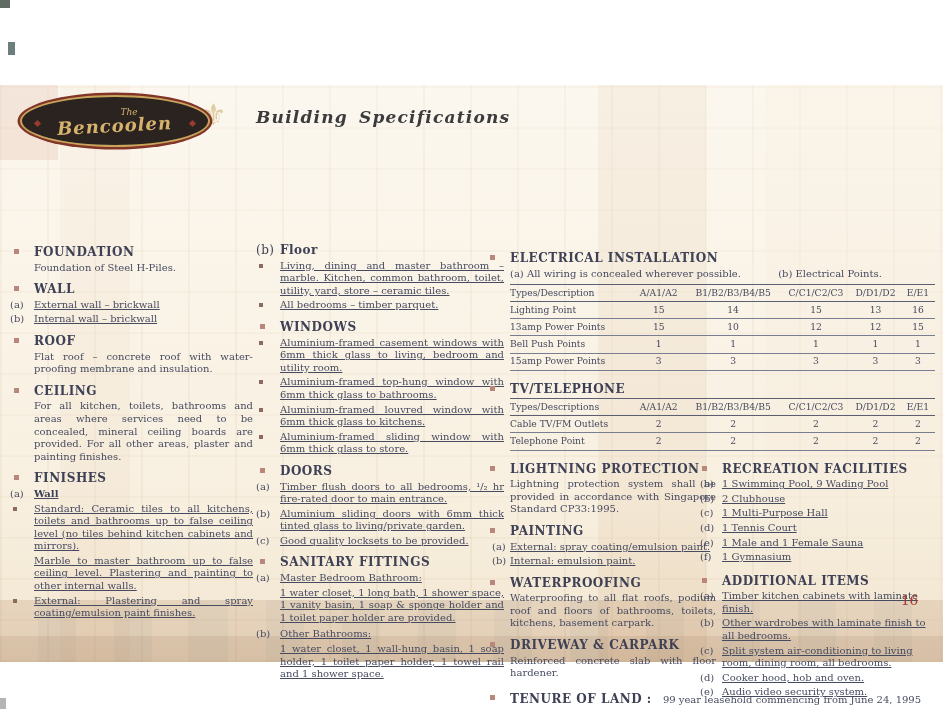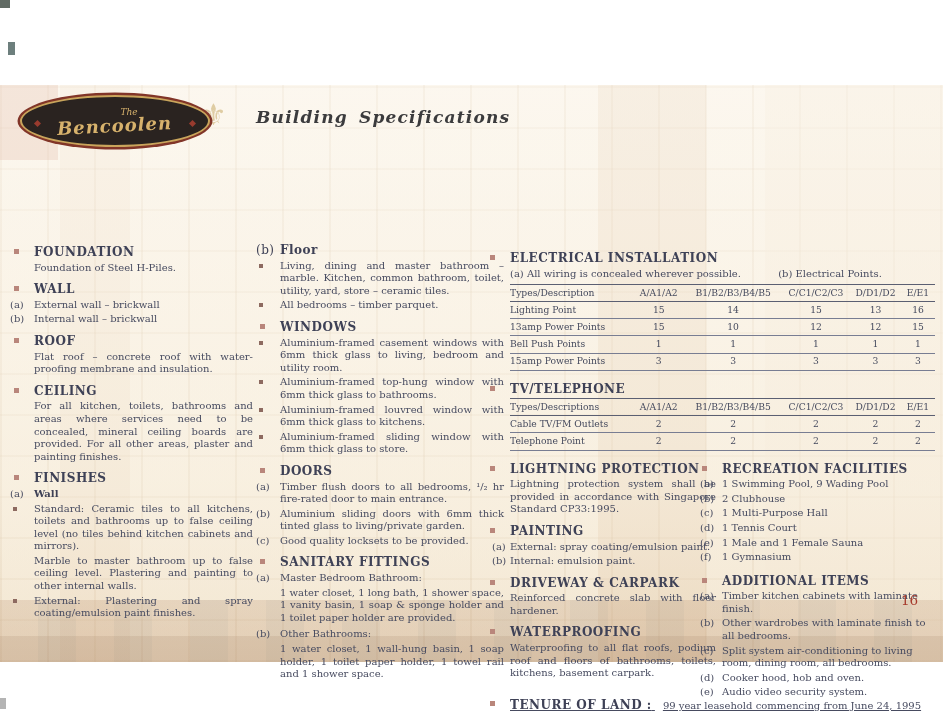--- a/index.html
+++ b/index.html
@@ -49,21 +49,21 @@
   .col-left  { left:34px;  top:161px; width:219px; }
   .col-mid   { left:280px; top:159px; width:224px; }
   .col-right { left:510px; top:167px; width:425px; }
 
   .sec { margin-top:9px; }
   .sec:first-child { margin-top:0; }
   .sec-head { position:relative; font-weight:bold; font-size:12px; letter-spacing:.5px;
               color:#3e4156; margin-bottom:3px; text-align:left; }
   .sq { position:absolute; left:-20px; top:3px; width:5px; height:5px; background:#b9867b; }
   .bodyp { margin-bottom:3px; }
-  .li { position:relative; margin-bottom:2px; }
+  .li { position:relative; margin-bottom:2px;text-decoration:underline; }
   .li .lbl { position:absolute; left:-24px; font-style:normal; }
   .li .dot { position:absolute; left:-21px; top:4px; width:4px; height:4px; background:#8d6a60; }
   .subhead { font-weight:bold; color:#3e4156; text-align:left; }
 
   
   .notes { margin-bottom:4px; text-align:left; }
   .notes .n2 { margin-left:34px; }
   table.spec { width:100%; border-collapse:collapse; font-size:9.2px; color:#454a5e; margin-top:2px; }
   table.spec th { font-weight:normal; text-align:center; padding:1.5px 0 2px;
                   border-top:1.4px solid #5b5f72; border-bottom:1px solid #5b5f72; }
@@ -71,21 +71,21 @@
   table.spec td { text-align:center; padding:1.5px 0 2px; border-bottom:1px solid #787d92; }
   table.spec td:first-child { text-align:left; }
 
   
   .two-col { position:relative; margin-top:12px; min-height:178px; }
   .sub-left { width:206px; }
   .sub-right { position:absolute; left:212px; top:0; width:213px; }
   .sub-right .li .lbl { left:-22px; }
   .sub-right .li { text-align:left; }
 
-  .tenure { position:relative; margin-top:19px; text-align:left;text-decoration:underline; }
+  .tenure { position:relative; margin-top:13px; text-align:left; }
   .tenure .t-body { margin-left:8px; font-size:10px; color:#474b60; font-weight:normal; letter-spacing:0; }
 
   .page-number { position:absolute; left:901px; top:592px; font-size:13.5px; color:#a63a2c; z-index:6; }
 </style>
 </head>
 <body>
 
 <div class="stage">
   <span class="speck1"></span>
   <span class="speck2"></span>
@@ -275,26 +275,26 @@
           <div class="sec" style="margin-top:0;">
             <div class="sec-head"><span class="sq"></span><span>LIGHTNING PROTECTION</span></div>
             <div class="bodyp">Lightning protection system shall be provided in accordance with Singapore Standard CP33:1995.</div>
           </div>
           <div class="sec">
             <div class="sec-head"><span class="sq"></span><span>PAINTING</span></div>
             <div class="li"><span class="lbl" style="left:-18px;">(a)</span><span>External: spray coating/emulsion paint.</span></div>
             <div class="li"><span class="lbl" style="left:-18px;">(b)</span><span>Internal: emulsion paint.</span></div>
           </div>
           <div class="sec">
+            <div class="sec-head"><span class="sq"></span><span>WATERPROOFING</span></div>
+            <div class="bodyp">Waterproofing to all flat roofs, podium roof and floors of bathrooms, toilets, kitchens, basement carpark.</div>
+          </div>
+          <div class="sec">
             <div class="sec-head"><span class="sq"></span><span>DRIVEWAY &amp; CARPARK</span></div>
             <div class="bodyp">Reinforced concrete slab with floor hardener.</div>
-          </div>
-          <div class="sec">
-            <div class="sec-head"><span class="sq"></span><span>WATERPROOFING</span></div>
-            <div class="bodyp">Waterproofing to all flat roofs, podium roof and floors of bathrooms, toilets, kitchens, basement carpark.</div>
           </div>
         </div>
 
         <div class="sub-right">
           <div class="sec" style="margin-top:0;">
             <div class="sec-head"><span class="sq"></span><span>RECREATION FACILITIES</span></div>
             <div class="li"><span class="lbl">(a)</span><span>1 Swimming Pool, 9 Wading Pool</span></div>
             <div class="li"><span class="lbl">(b)</span><span>2 Clubhouse</span></div>
             <div class="li"><span class="lbl">(c)</span><span>1 Multi-Purpose Hall</span></div>
             <div class="li"><span class="lbl">(d)</span><span>1 Tennis Court</span></div>

